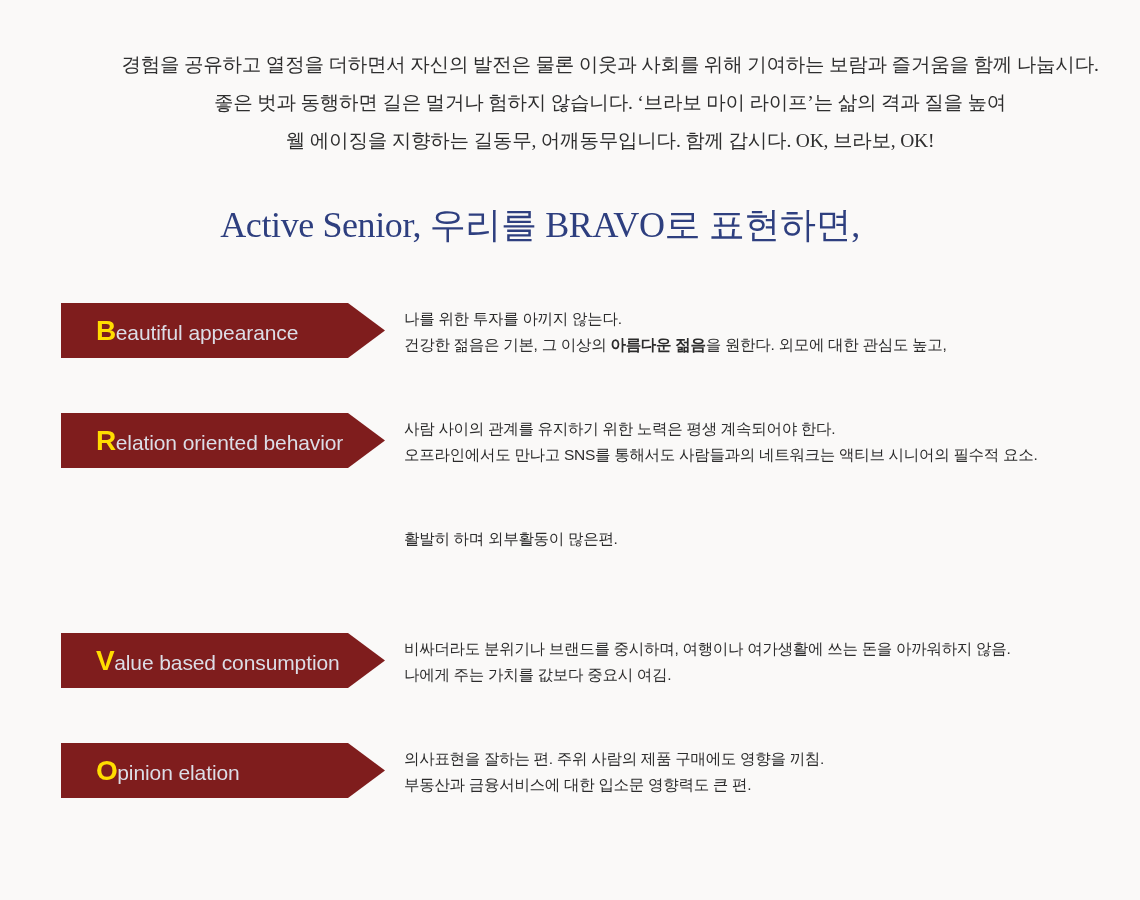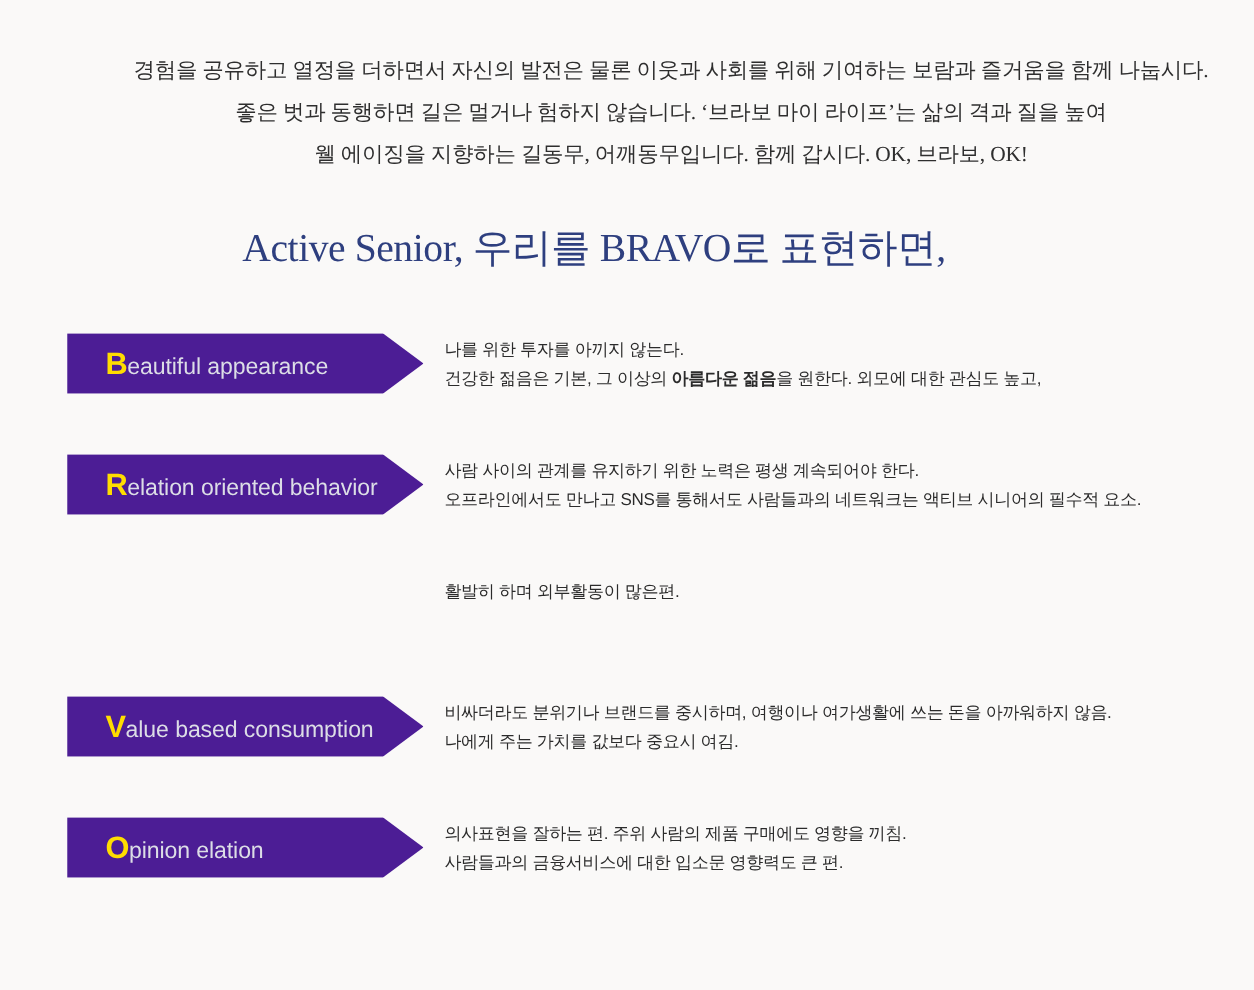--- a/index.html
+++ b/index.html
@@ -66,21 +66,21 @@
     position: relative;
     height: 110px;
   }
 
   .banner {
     position: absolute;
     left: 61px;
     top: 0;
     width: 324px;
     height: 55px;
-    background: #4c1d95;
+    background: #7f1d1d;
     -webkit-clip-path: polygon(0 0, 287px 0, 324px 50%, 287px 100%, 0 100%);
     clip-path: polygon(0 0, 287px 0, 324px 50%, 287px 100%, 0 100%);
     display: flex;
     align-items: center;
     box-sizing: border-box;
     padding-left: 35px;
   }
   .banner-label {
     font-family: "Liberation Sans", sans-serif;
     font-size: 21px;
@@ -166,18 +166,18 @@
         <span class="desc-line">나에게 주는 가치를 값보다 중요시 여김.</span>
       </div>
     </div>
 
     <div class="item">
       <div class="banner">
         <span class="banner-label"><span class="banner-initial">O</span><span>pinion elation</span></span>
       </div>
       <div class="desc">
         <span class="desc-line">의사표현을 잘하는 편. 주위 사람의 제품 구매에도 영향을 끼침.</span>
-        <span class="desc-line">사람들과의 금융서비스에 대한 입소문 영향력도 큰 편.</span>
+        <span class="desc-line">부동산과 금융서비스에 대한 입소문 영향력도 큰 편.</span>
       </div>
     </div>
 
   </div>
 </div>
 
 </body></html>

